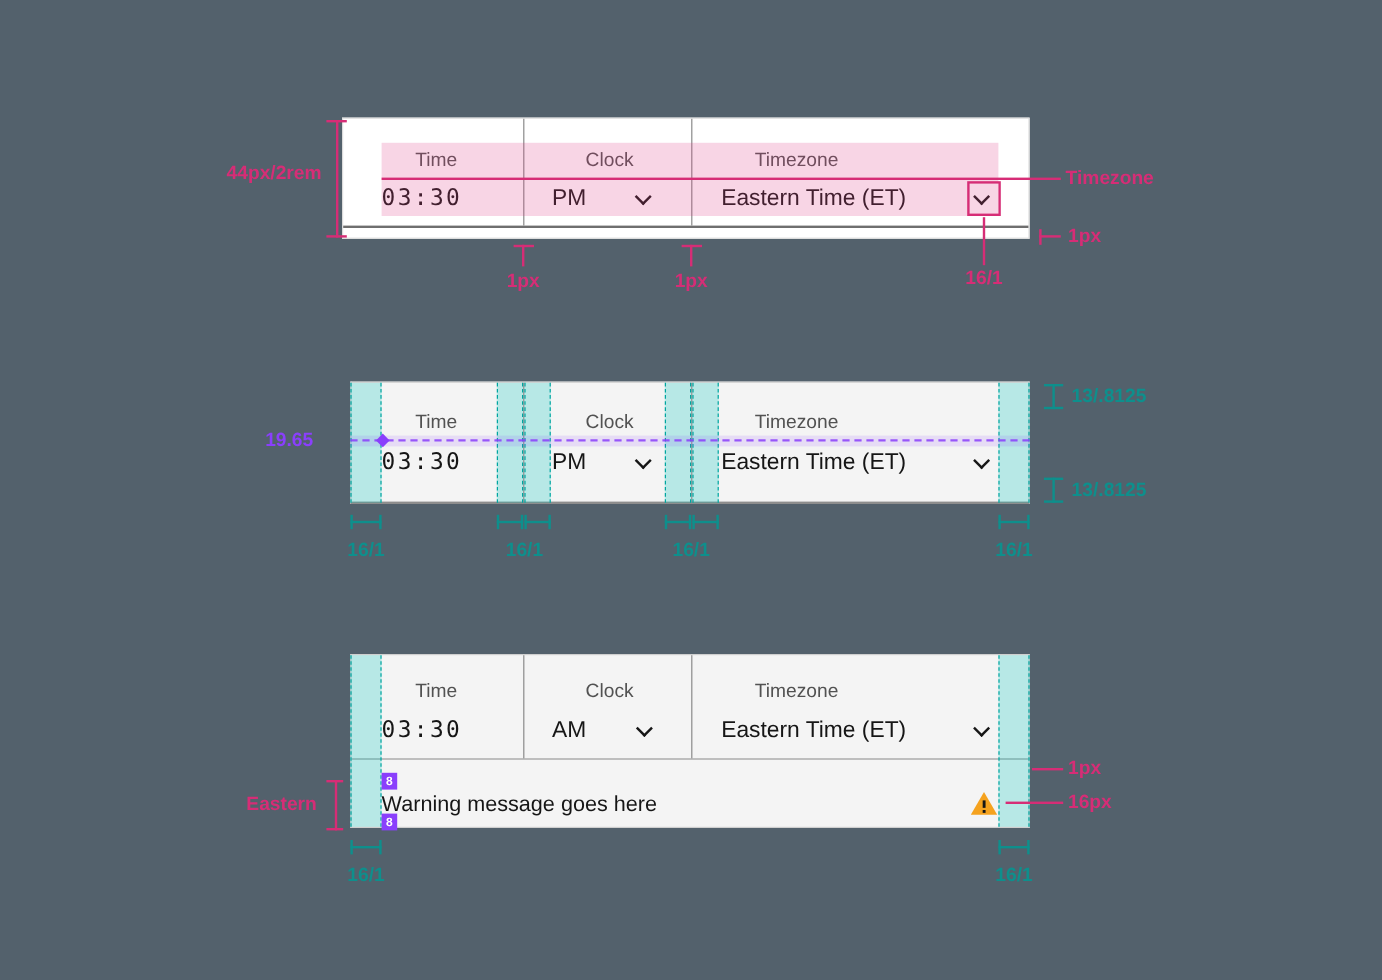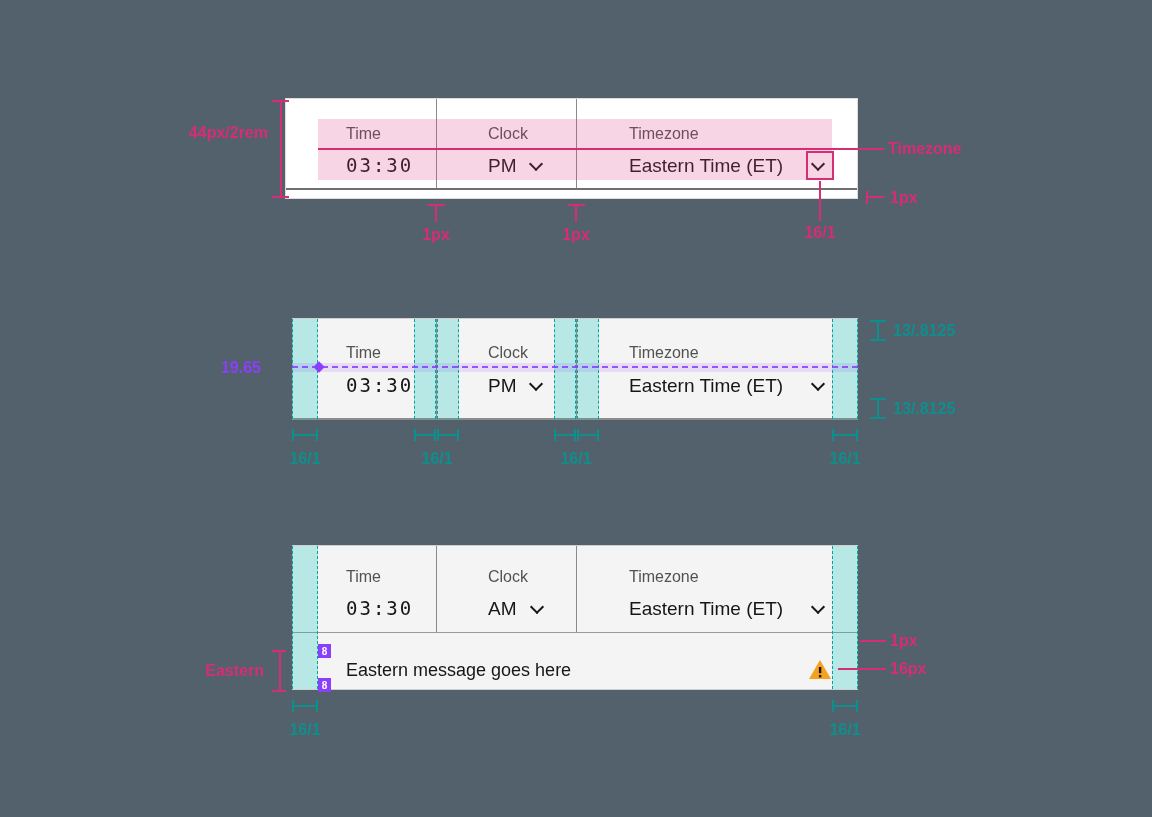--- a/index.html
+++ b/index.html
@@ -9,21 +9,21 @@
     width: 1152px;
     height: 817px;
     background: var(--background, #53616c);
     font-family: "Liberation Sans", "DejaVu Sans", sans-serif;
     overflow: hidden;
   }
   .abs { position: absolute; }
   .card { background: #ffffff; border: 1px solid #dcdcdc; }
   .gray-card { background: var(--field_bg, #f4f4f4); border: 1px solid #cfcfcf; }
   .field-label { font-size: 16px; color: var(--label_text, #525252); white-space: nowrap; padding-left: 28px; }
-  .field-value { font-size: 19px; color: var(--value_text, #161616); white-space: nowrap; margin-left: 28px; }
+  .field-value { font-size: 19px; color: var(--value_text, #161616); white-space: nowrap; }
   .mono { font-family: "DejaVu Sans Mono", monospace; letter-spacing: 2px; }
   .chev {
     width: 10px; height: 10px;
     border-right: 2px solid var(--value_text, #161616);
     border-bottom: 2px solid var(--value_text, #161616);
     transform: rotate(45deg);
   }
   .vdiv { width: 1px; background: #8a8a8a; }
   .ann { font-size: 16px; font-weight: 700; white-space: nowrap; }
   .m  { color: var(--magenta, #d62d76); }
@@ -64,21 +64,21 @@
   <div class="abs field-value" style="left:601px;top:155px;">Eastern Time (ET)</div>
   <div class="abs chev" style="left:813px;top:159px;"></div>
 
   <div class="abs" style="left:318px;top:119px;width:514px;height:61px;background:var(--pink_overlay,rgba(224,62,138,0.22));"></div>
   <div class="abs mline" style="left:318px;top:148px;width:566px;height:2px;"></div>
   <div class="abs" style="left:806px;top:151px;width:28px;height:29px;border:2px solid var(--magenta,#d62d76);"></div>
 
   <div class="abs mline" style="left:280px;top:100px;width:2px;height:98px;"></div>
   <div class="abs mline" style="left:272px;top:100px;width:17px;height:2px;"></div>
   <div class="abs mline" style="left:272px;top:196px;width:17px;height:2px;"></div>
-  <div class="abs ann m tr" style="left:158px;top:124px;width:110px;">44px/2rem</div>
+  <div class="abs ann m tr" style="left:158px;top:136px;width:110px;">44px/2rem</div>
 
   <div class="abs ann m" style="left:888px;top:140px;">Timezone</div>
   <div class="abs mline" style="left:866px;top:191px;width:2px;height:13px;"></div>
   <div class="abs mline" style="left:866px;top:196px;width:18px;height:2px;"></div>
   <div class="abs ann m" style="left:890px;top:189px;">1px</div>
 
   <div class="abs mline" style="left:428px;top:204px;width:17px;height:2px;"></div>
   <div class="abs mline" style="left:435px;top:204px;width:2px;height:18px;"></div>
   <div class="abs ann m tc" style="left:414px;top:226px;width:44px;">1px</div>
   <div class="abs mline" style="left:568px;top:204px;width:17px;height:2px;"></div>
@@ -155,21 +155,21 @@
 
   <div class="abs field-label" style="left:318px;top:568px;">Time</div>
   <div class="abs field-value mono" style="left:318px;top:597px;">03:30</div>
   <div class="abs field-label" style="left:460px;top:568px;">Clock</div>
   <div class="abs field-value" style="left:460px;top:598px;">AM</div>
   <div class="abs chev" style="left:532px;top:602px;"></div>
   <div class="abs field-label" style="left:601px;top:568px;">Timezone</div>
   <div class="abs field-value" style="left:601px;top:598px;">Eastern Time (ET)</div>
   <div class="abs chev" style="left:813px;top:602px;"></div>
 
-  <div class="abs field-value" style="left:318px;top:660px;font-size:18px;">Eastern message goes here</div>
+  <div class="abs field-value" style="left:318px;top:660px;font-size:18px;">Warning message goes here</div>
   <div class="abs" style="left:808px;top:659px;">
     <svg width="24" height="21" viewBox="0 0 24 21">
       <path d="M12 1 L23 20 L1 20 Z" fill="#f5a21e"></path>
       <rect x="10.9" y="8" width="2.4" height="6.2" fill="#161616"></rect>
       <rect x="10.9" y="16" width="2.4" height="2.4" fill="#161616"></rect>
     </svg>
   </div>
 
   <div class="abs strip" style="left:292px;top:546px;width:26px;height:143px;"></div>
   <div class="abs strip" style="left:832px;top:546px;width:26px;height:143px;"></div>

